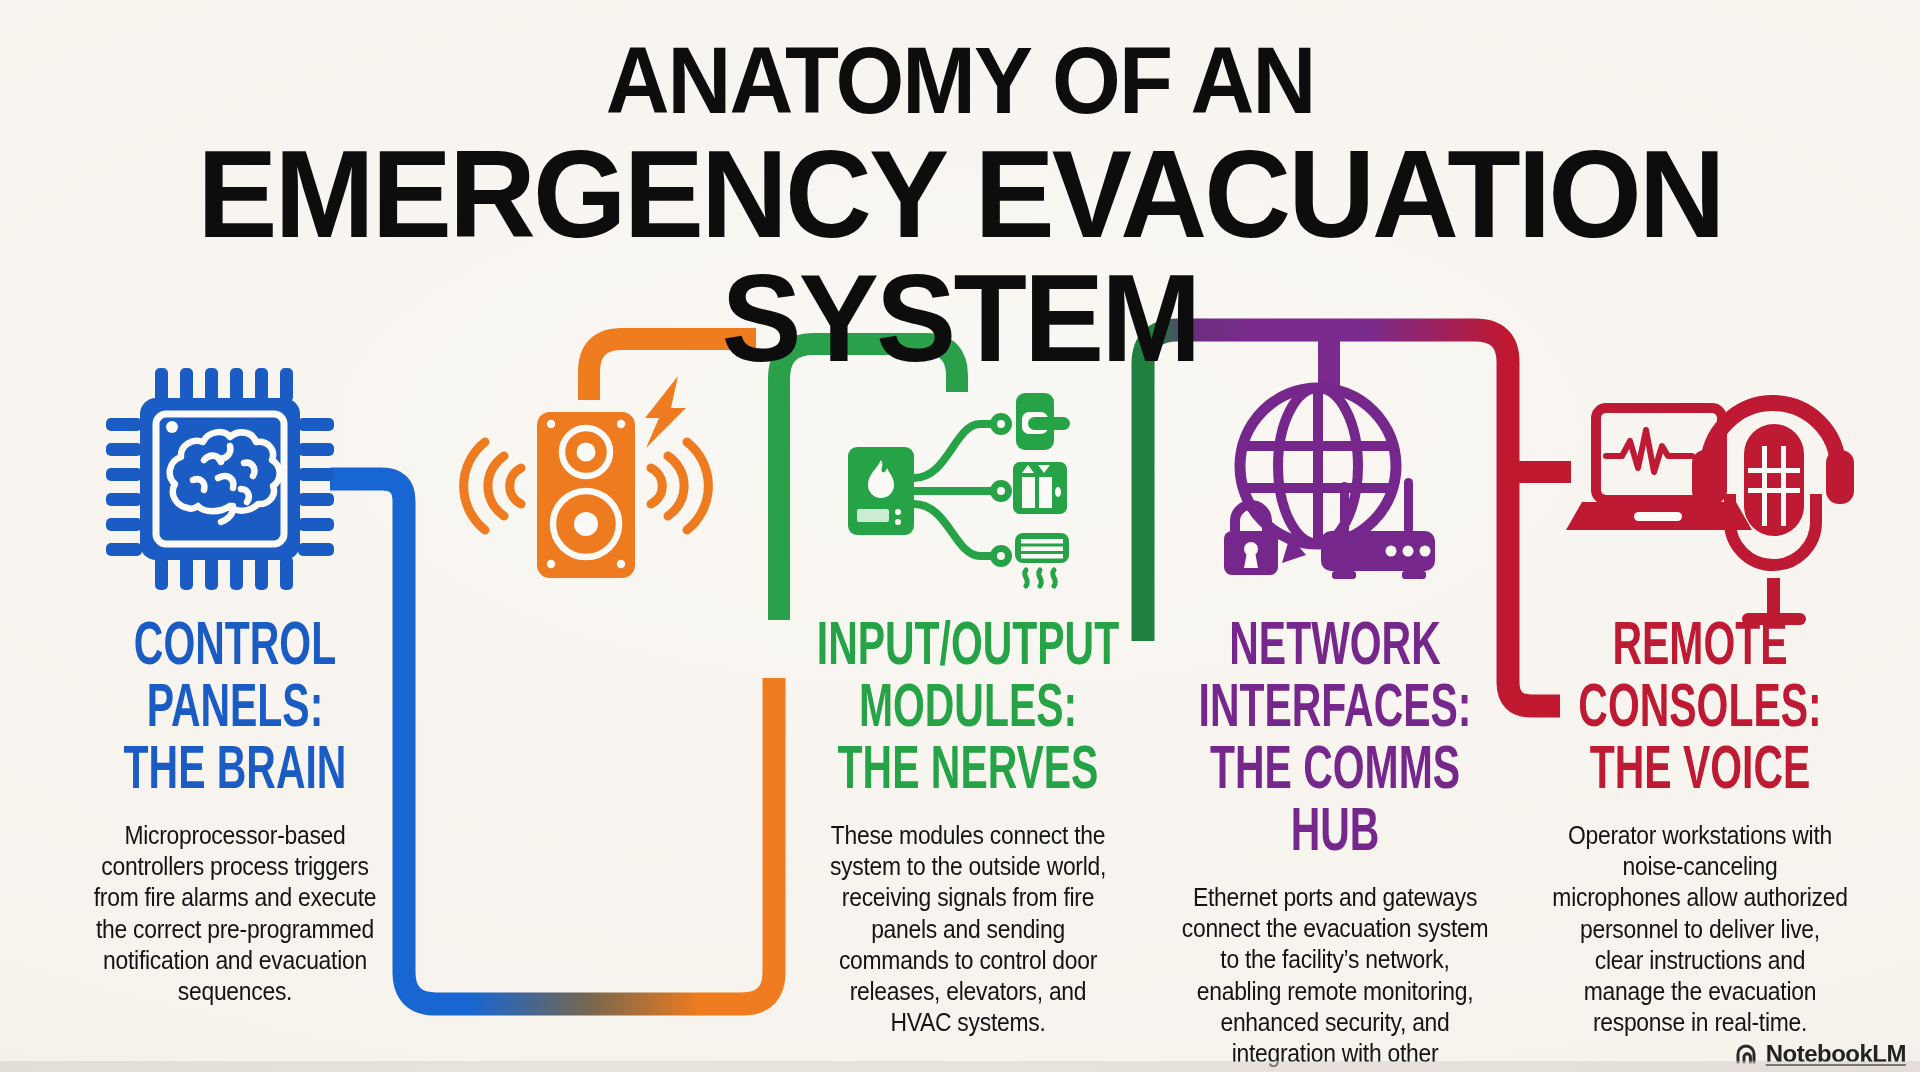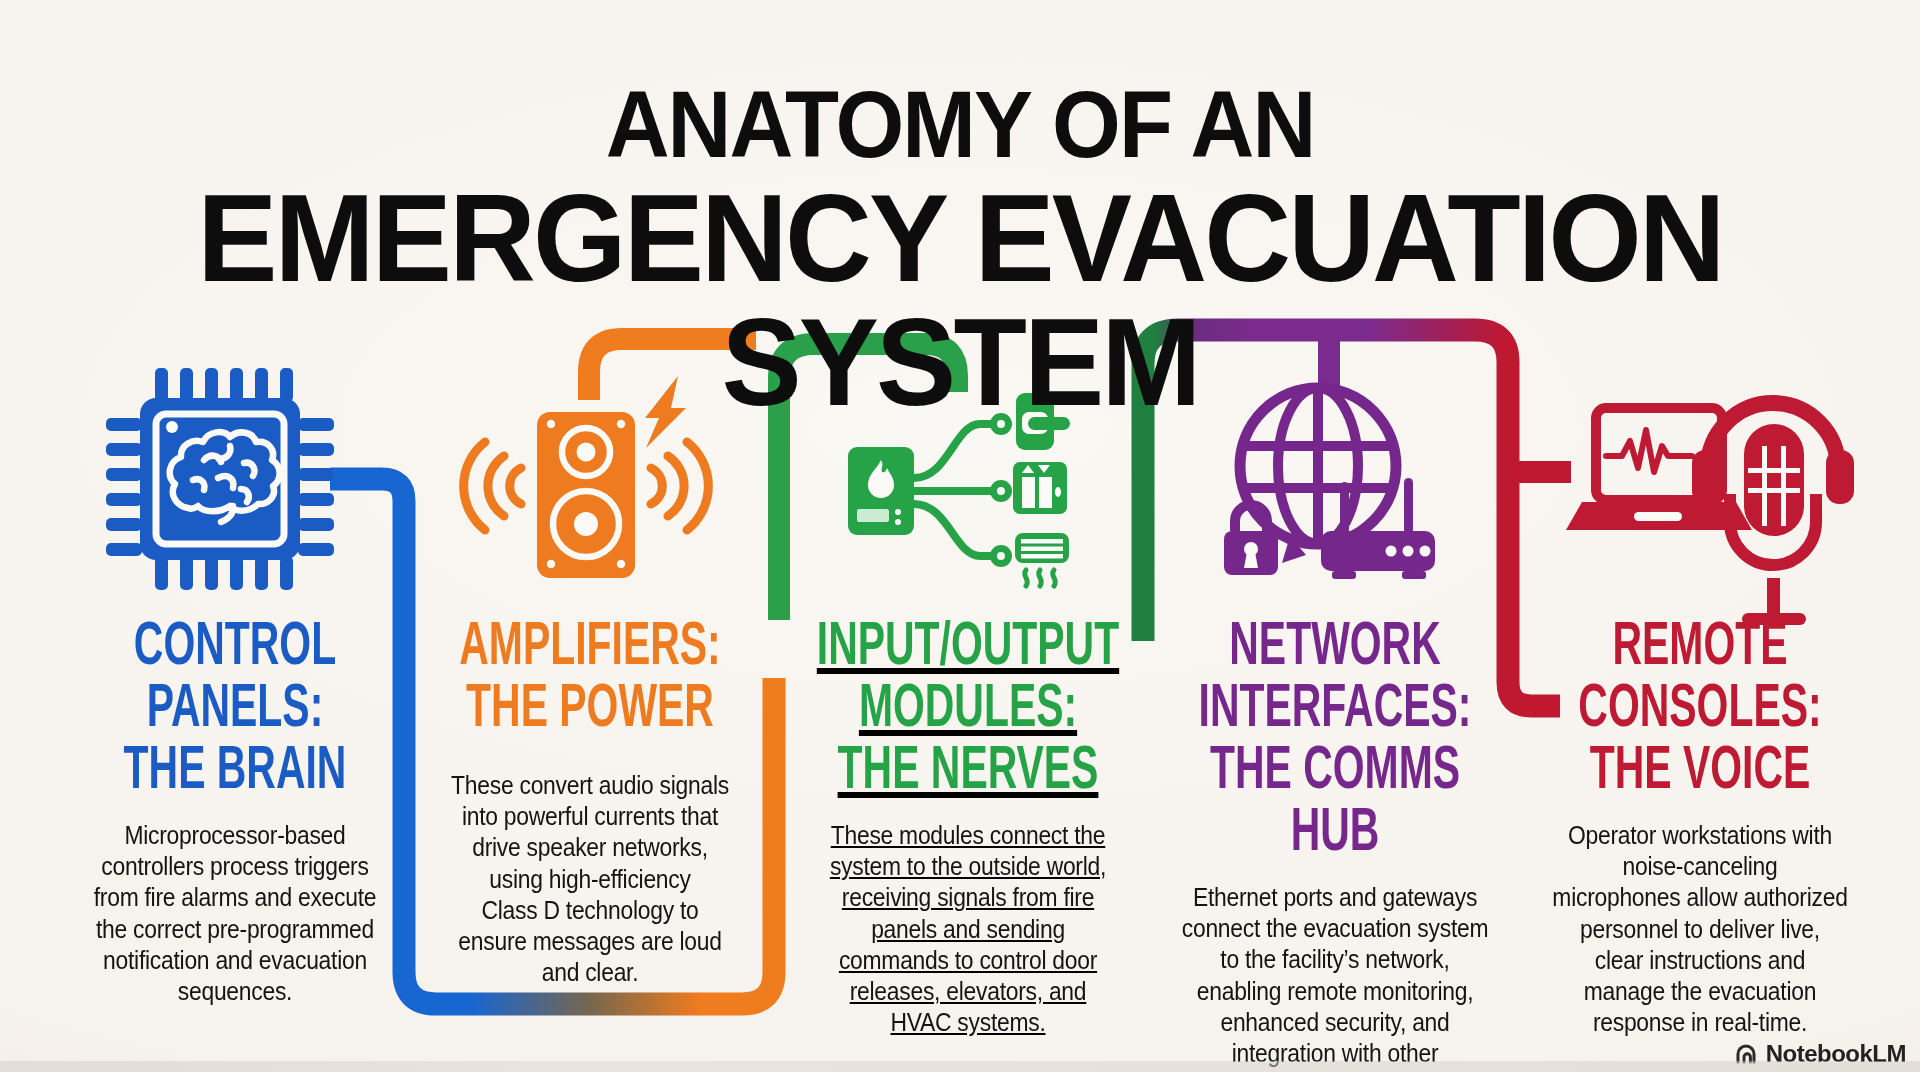--- a/index.html
+++ b/index.html
@@ -1,47 +1,47 @@
 <!DOCTYPE html>
 <html><head>
 <meta charset="utf-8">
 <style>
   html,body { margin:0; padding:0; }
   body { font-family:"Liberation Sans","DejaVu Sans",sans-serif; }
   .stage {
     position:relative; width:1920px; height:1072px; overflow:hidden;
     background: radial-gradient(ellipse 120% 90% at 50% 40%, #faf8f4 0%, #f6f2ec 70%, #efebe4 100%);
   }
-  .title { position:absolute; top:34px; left:0; width:100%; text-align:center; color:#0d0d0d;margin-top:44px; }
+  .title { position:absolute; top:34px; left:0; width:100%; text-align:center; color:#0d0d0d; }
   .t1 { font-size:94px; font-weight:700; letter-spacing:-2px; line-height:1; transform:scaleX(.94); }
   .t2 { font-size:124px; font-weight:700; letter-spacing:-3px; line-height:1; margin-top:4px; transform:scaleX(.97); }
 
   .connectors, .icon-layer { position:absolute; inset:0; pointer-events:none; }
   .icon-layer svg, .connectors { width:1920px; height:1072px; display:block; }
 
   .section { position:absolute; top:612px; width:460px; text-align:center; }
   .section h2 {
     margin:0; font-weight:700; font-size:62px; line-height:1.0;
     white-space:pre-line; letter-spacing:0px;
     transform:scaleX(.66); transform-origin:50% 0;
   }
   .section p {
     margin:22px 0 0; font-size:26px; line-height:1.2; color:#141414;
     white-space:pre-line; letter-spacing:-.3px;
     transform:scaleX(.88); transform-origin:50% 0;
   }
   .section.s-amplifiers p { margin-top:34px; }
   .s-control  { left:5px;text-align:center; }
   .s-amplifiers { left:360px; }
-  .s-io { left:738px;text-decoration:underline; }
+  .s-io { left:738px; }
   .s-network { left:1105px; }
   .s-remote { left:1470px; }
 
   .watermark { position:absolute; right:14px; bottom:4px; display:flex; align-items:center; gap:7px;
-               color:#222; font-size:24px; font-weight:700; letter-spacing:-.5px; }
+               color:#222; font-size:24px; font-weight:700; letter-spacing:-.5px;text-decoration:underline; }
   .bottom-edge { position:absolute; left:0; right:0; bottom:0; height:11px;
                  background:linear-gradient(to right,#cfc9c2,#dad5cd 30%,#d2cdc6); opacity:.5; }
 </style>
 </head>
 <body>
 
 <div class="stage">
 
   <svg class="connectors" viewBox="0 0 1920 1072" aria-hidden="true">
     <defs>
@@ -229,31 +229,20 @@
 PANELS:
 THE BRAIN</h2>
     <p>Microprocessor-based
 controllers process triggers
 from fire alarms and execute
 the correct pre-programmed
 notification and evacuation
 sequences.</p>
   </section>
 
-  <section class="section s-amplifiers">
-    <h2 style="color: rgb(238, 123, 31);">AMPLIFIERS:
-THE POWER</h2>
-    <p>These convert audio signals
-into powerful currents that
-drive speaker networks,
-using high-efficiency
-Class D technology to
-ensure messages are loud
-and clear.</p>
-  </section>
 
   <section class="section s-io">
     <h2 style="color: rgb(39, 163, 71);">INPUT/OUTPUT
 MODULES:
 THE NERVES</h2>
     <p>These modules connect the
 system to the outside world,
 receiving signals from fire
 panels and sending
 commands to control door

